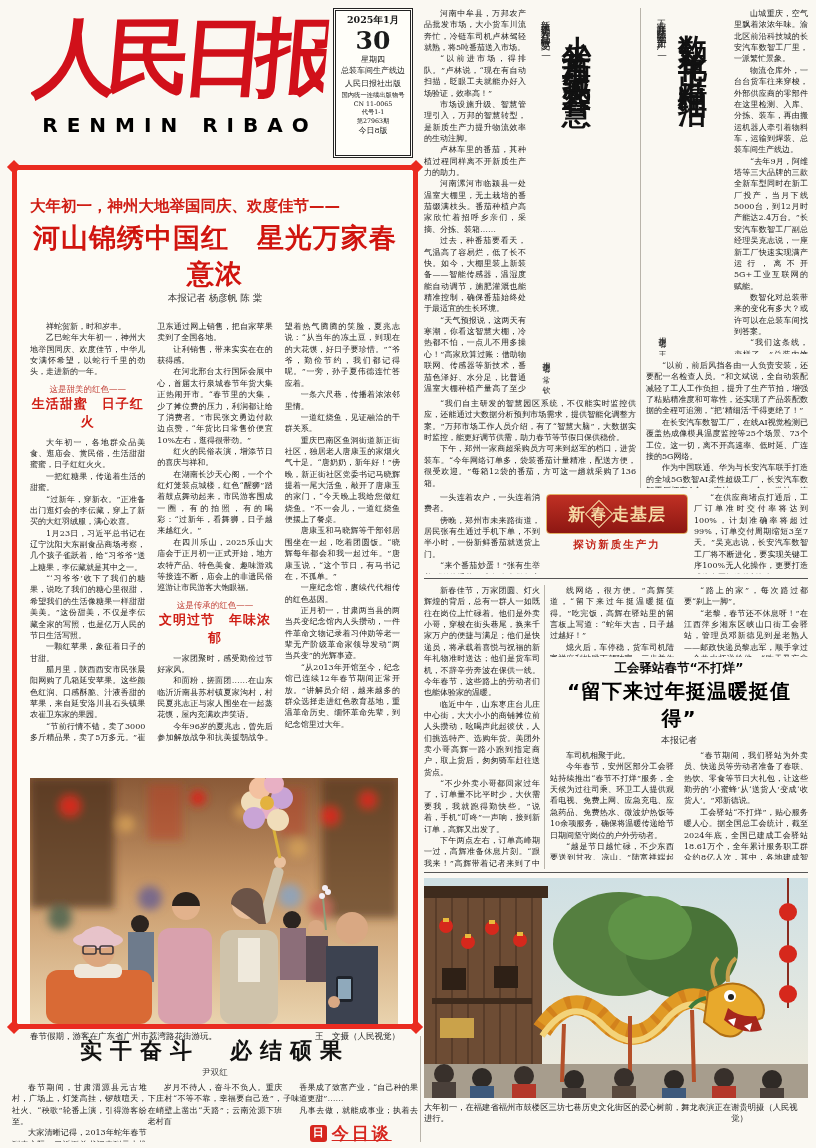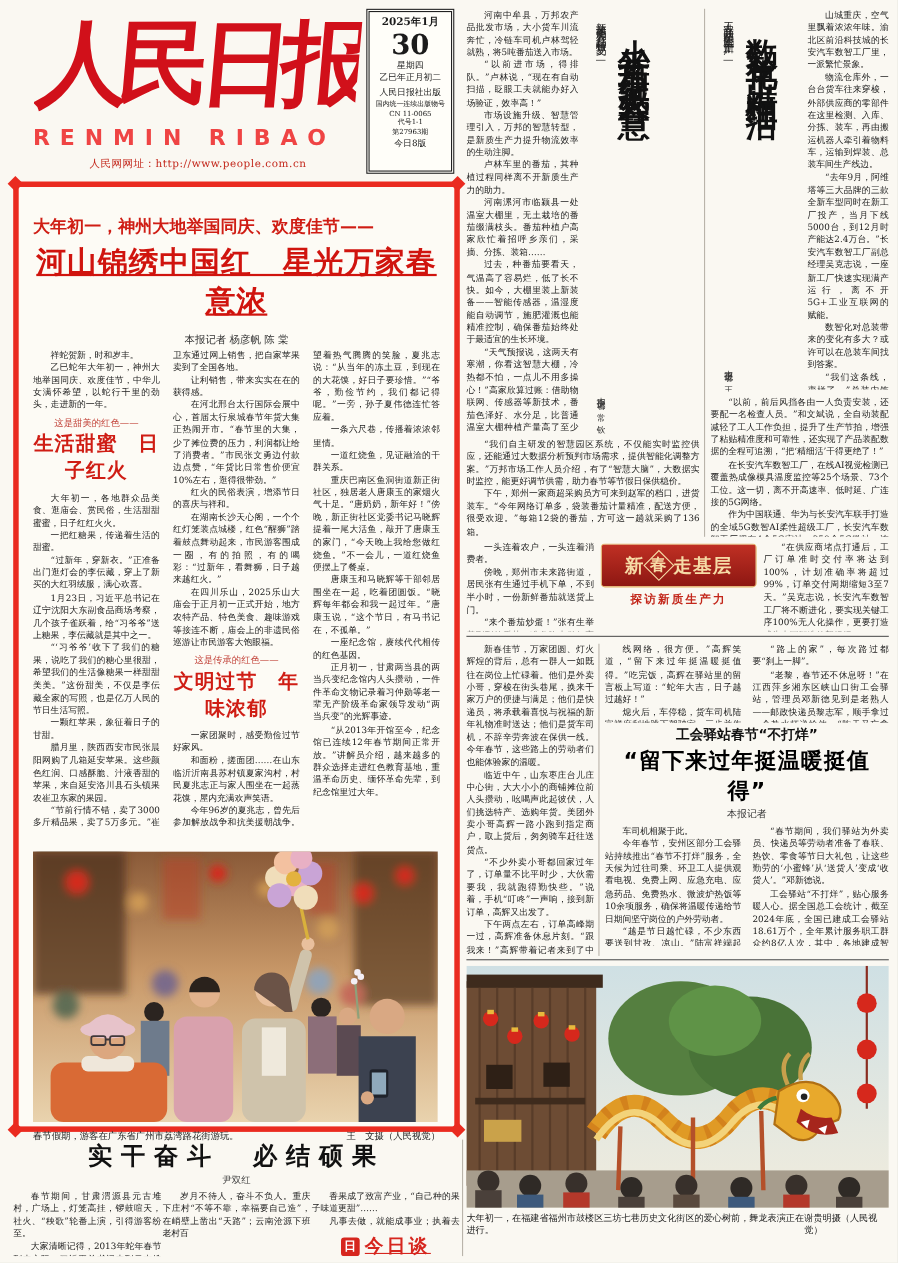--- a/index.html
+++ b/index.html
@@ -3,22 +3,22 @@
 <meta charset="utf-8">
 <style>
   html,body{margin:0;padding:0;background:#e8e6e0;}
   .page{position:relative;width:816px;height:1148px;margin:0 auto;background:#faf8f2;
         font-family:"DejaVu Serif","Liberation Serif",serif;color:#1b1b1b;overflow:hidden;}
   [data-name]{box-sizing:border-box;}
   
   .masthead-title{position:absolute;left:34px;top:2px;width:292px;height:112px;
     font-family:"DejaVu Serif",serif;font-weight:bold;font-size:84px;line-height:110px;
     color:#d1101a;letter-spacing:-10px;transform:skewX(-5deg);white-space:nowrap;overflow:hidden;}
-  .masthead-roman{position:absolute;left:30px;top:113px;width:300px;text-align:left;
-    font-family:"DejaVu Sans",sans-serif;font-weight:bold;font-size:20px;letter-spacing:9px;color:#ef4444;}
+  .masthead-roman{position:absolute;left:30px;top:113px;width:300px;text-align:center;
+    font-family:"DejaVu Sans",sans-serif;font-weight:bold;font-size:20px;letter-spacing:9px;color:#000000;}
   .masthead-site{position:absolute;left:22px;top:143px;width:316px;text-align:center;
     font-size:9.5px;color:#c3271b;letter-spacing:.5px;}
   .datebox{position:absolute;left:333px;top:8px;width:80px;height:150px;border:3px double #222;
     background:#fffef9;text-align:center;padding:3px 2px;font-family:"DejaVu Serif",serif;}
   .db-ym{font-size:9.5px;font-weight:bold;}
   .db-day{font-size:25px;font-weight:bold;line-height:27px;}
   .db-s{font-size:8px;line-height:11px;}
   .db-xs{font-size:6.3px;line-height:8.5px;color:#111;}
   
   .body-col{font-size:8px;line-height:1.42;text-align:justify;overflow:hidden;}
@@ -50,27 +50,27 @@
   .st-headline{text-align:center;font-family:"DejaVu Sans",sans-serif;font-weight:900;font-size:20px;color:#000;letter-spacing:1px;}
   .st-byline{text-align:center;font-size:9px;color:#333;margin:2px 0 3px;}
   .st-row{display:flex;gap:10px;overflow:hidden;}
   .st-row .body-col{flex:1;}
   
   .redbox{position:absolute;left:12px;top:165px;width:406px;height:864px;border:5px solid #ea2b20;
     background:#fdfbf5;padding:24px 13px 6px;}
   .orn{position:absolute;width:10px;height:10px;background:#ea2b20;transform:rotate(45deg);}
   .f-kicker{font-family:"DejaVu Sans",sans-serif;font-weight:bold;font-size:15.5px;color:#cf1d14;margin:2px 0 3px;}
   .f-headline{font-family:"DejaVu Sans",sans-serif;font-weight:900;font-size:27px;color:#d0140e;
-    text-align:center;letter-spacing:1px;margin:0 0 11px;text-decoration:underline;}
-  .f-byline{text-align:center;font-size:9.5px;color:#333;margin-bottom:1px;}
+    text-align:center;letter-spacing:1px;margin:0 0 0;}
+  .f-byline{text-align:center;font-size:9.5px;color:#333;margin-bottom:16px;}
   .f-cols{column-count:3;column-gap:12px;height:452px;overflow:hidden;font-size:8px;line-height:1.42;text-align:justify;}
   .fp{margin:0;text-indent:2em;}
   .f-sub{margin:5px 0;text-align:center;break-inside:avoid;}
   .f-sub .l1{font-size:8.5px;color:#c3453c;}
-  .f-sub .l2{font-family:"DejaVu Sans",sans-serif;font-weight:bold;font-size:18px;color:#cf1d14;letter-spacing:1px;}
+  .f-sub .l2{font-family:"DejaVu Sans",sans-serif;font-weight:bold;font-size:13px;color:#cf1d14;letter-spacing:1px;}
   .f-photo{margin-top:5px;}
   .f-caption{display:flex;justify-content:space-between;font-size:8.5px;margin-top:3px;color:#222;}
   
   .hw{position:absolute;left:12px;top:1036px;width:406px;height:106px;overflow:hidden;}
   .hw-head{text-align:center;font-family:"DejaVu Sans",sans-serif;font-weight:900;font-size:22px;
     letter-spacing:8px;color:#111;}
   .hw-author{text-align:center;font-size:8.5px;color:#444;margin:1px 0 3px;}
   .hw-cols{display:flex;gap:1px;height:66px;overflow:hidden;}
   .hw-cols .body-col{flex:1;}
   .tt-row{display:flex;align-items:center;justify-content:center;gap:5px;margin-top:5px;}
@@ -81,27 +81,26 @@
   .ph-caption{position:absolute;left:424px;top:1102px;width:384px;display:flex;justify-content:space-between;
     font-size:8.3px;color:#222;}
 </style>
 </head>
 <body>
 
 <div class="page" data-name="newspaper-front-page">
 
   <div class="masthead-title" data-name="masthead-title">人民日报</div>
   <div class="masthead-roman" data-name="masthead-romanized">RENMIN RIBAO</div>
-  <div class="masthead-site" data-name="masthead-website">人民网网址：http://www.people.com.cn</div>
 
   <div class="datebox" data-name="date-box">
     <div class="db-ym" data-name="date-year-month">2025年1月</div>
     <div class="db-day" data-name="date-day">30</div>
     <div class="db-s" data-name="date-weekday">星期四</div>
-    <div class="db-s" data-name="date-lunar">乙巳年正月初二</div>
+    <div class="db-s" data-name="date-lunar">总装车间生产线边</div>
     <div class="db-s" style="margin-top:2px" data-name="publisher">人民日报社出版</div>
     <div class="db-xs" style="margin-top:2px" data-name="serial-label">国内统一连续出版物号</div>
     <div class="db-xs" data-name="serial-number">CN 11-0065</div>
     <div class="db-xs" data-name="paper-code">代号1-1</div>
     <div class="db-xs" data-name="issue-number">第27963期</div>
     <div class="db-s" data-name="pages-today">今日8版</div>
   </div>
 
   <div class="topzone" data-name="top-articles-zone">
 

